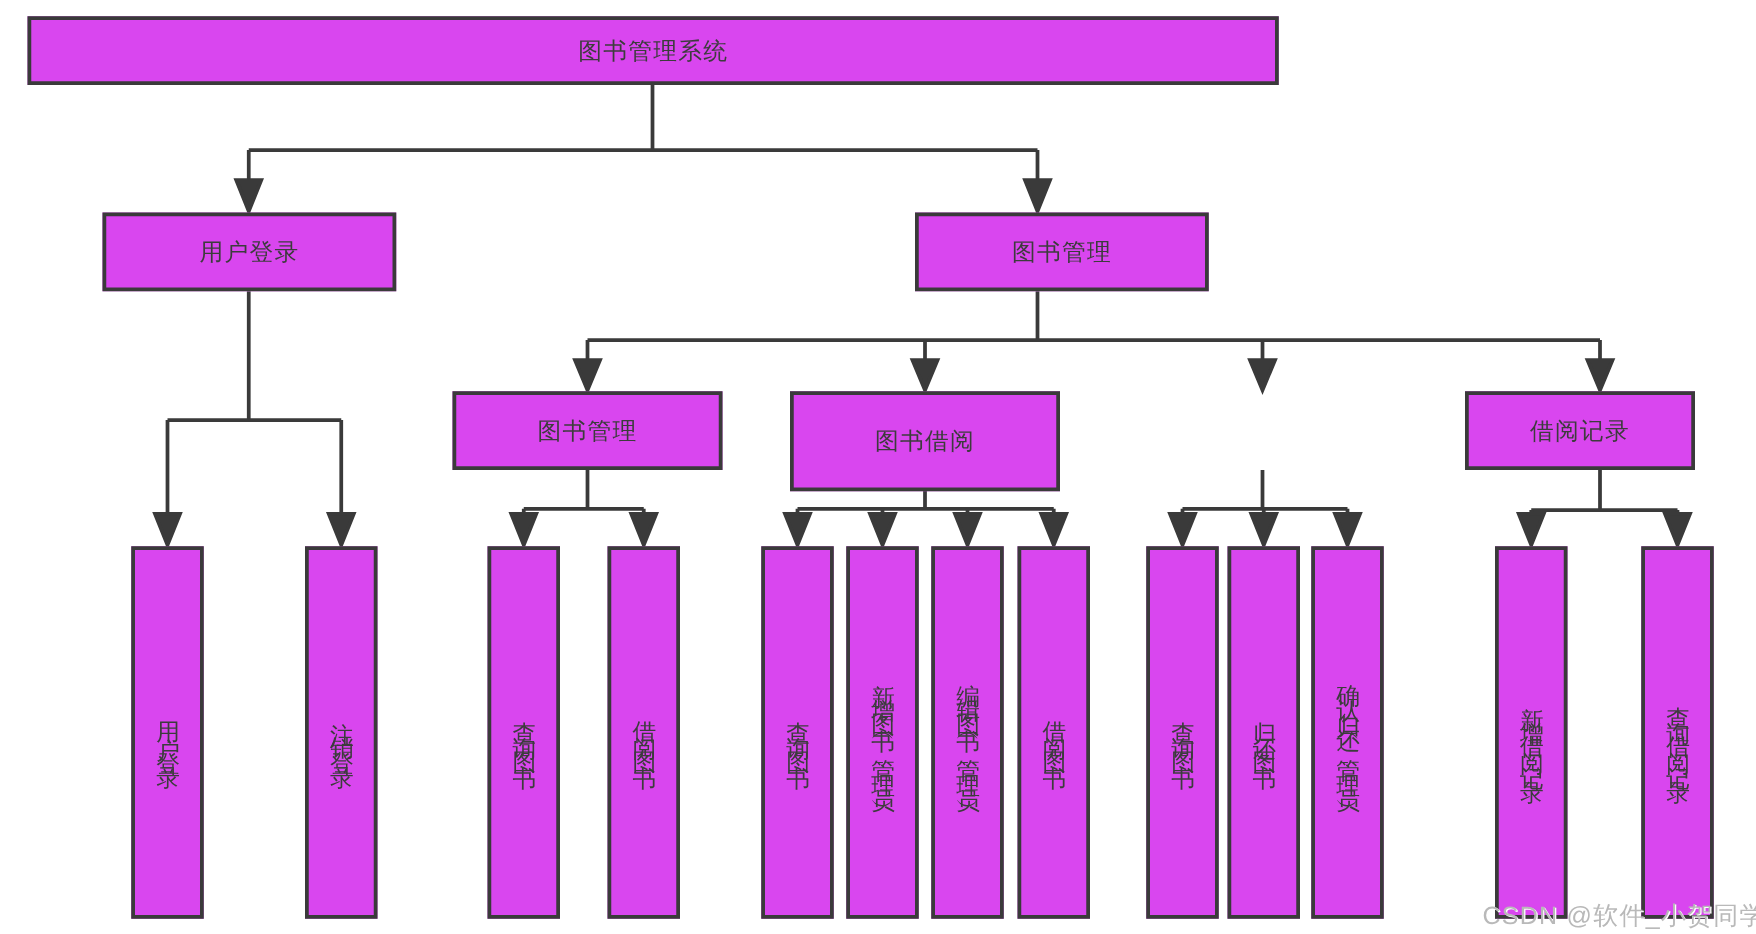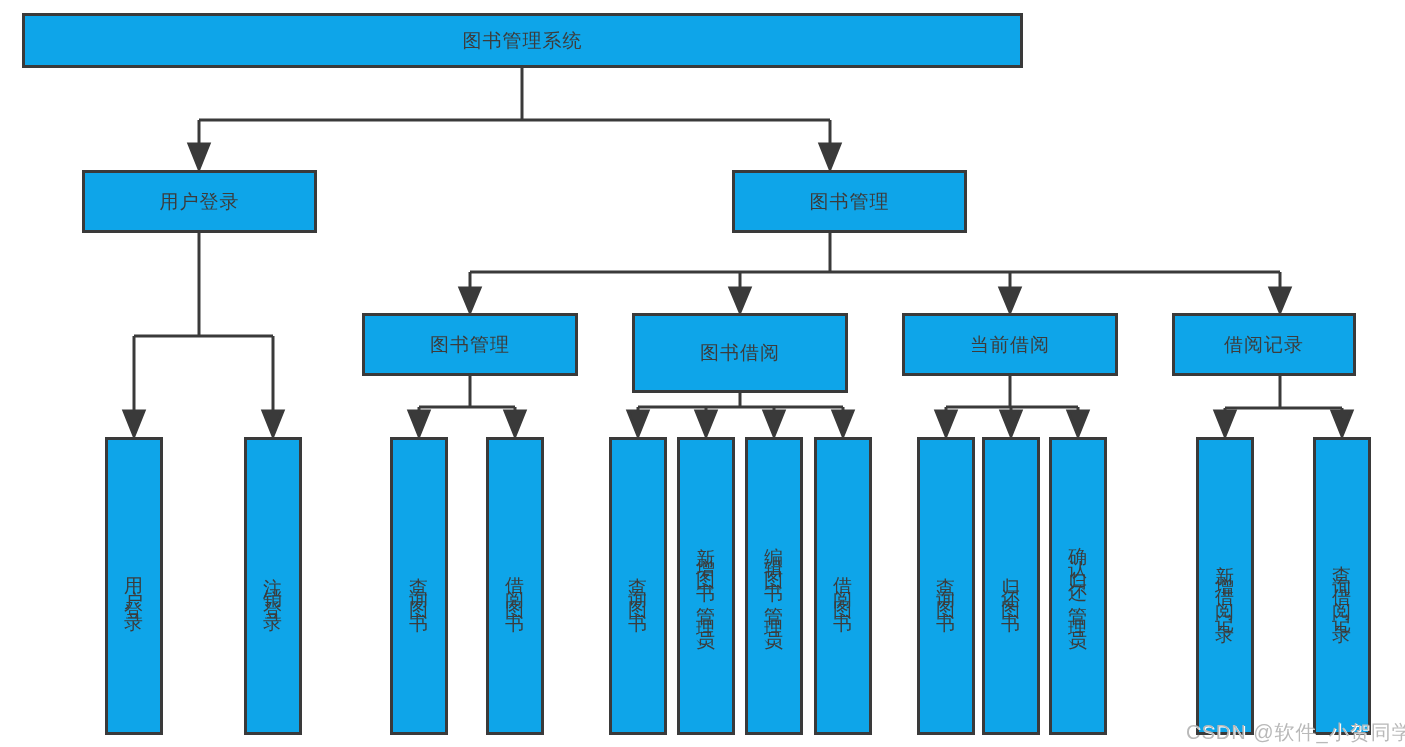--- a/index.html
+++ b/index.html
@@ -18,21 +18,21 @@
   #connector-layer {
     position: absolute;
     left: 0;
     top: 0;
     width: 1405px;
     height: 747px;
   }
   .node {
     position: absolute;
     box-sizing: border-box;
-    background: #0ea5e9;
+    background: #d946ef;
     border: 3px solid #3a3a3a;
     display: flex;
     align-items: center;
     justify-content: center;
     color: #3c3c3c;
   }
   .node.h-label {
     font-size: 19px;
     letter-spacing: 1px;
   }
@@ -152,23 +152,20 @@
   <div class="node h-label" style="left:732px; top:170px; width:235px; height:63px;">
     <span>图书管理</span>
   </div>
 
   <div class="node h-label" style="left:362px; top:313px; width:216px; height:63px;">
     <span>图书管理</span>
   </div>
   <div class="node h-label" style="left:632px; top:313px; width:216px; height:80px;">
     <span>图书借阅</span>
   </div>
-  <div class="node h-label" style="left:902px; top:313px; width:216px; height:63px;">
-    <span>当前借阅</span>
-  </div>
   <div class="node h-label" style="left:1172px; top:313px; width:184px; height:63px;">
     <span>借阅记录</span>
   </div>
 
   <div class="node leaf" style="left:105px;">
     <span class="vtext">用户登录</span>
   </div>
   <div class="node leaf" style="left:244px;">
     <span class="vtext">注销登录</span>
   </div>

